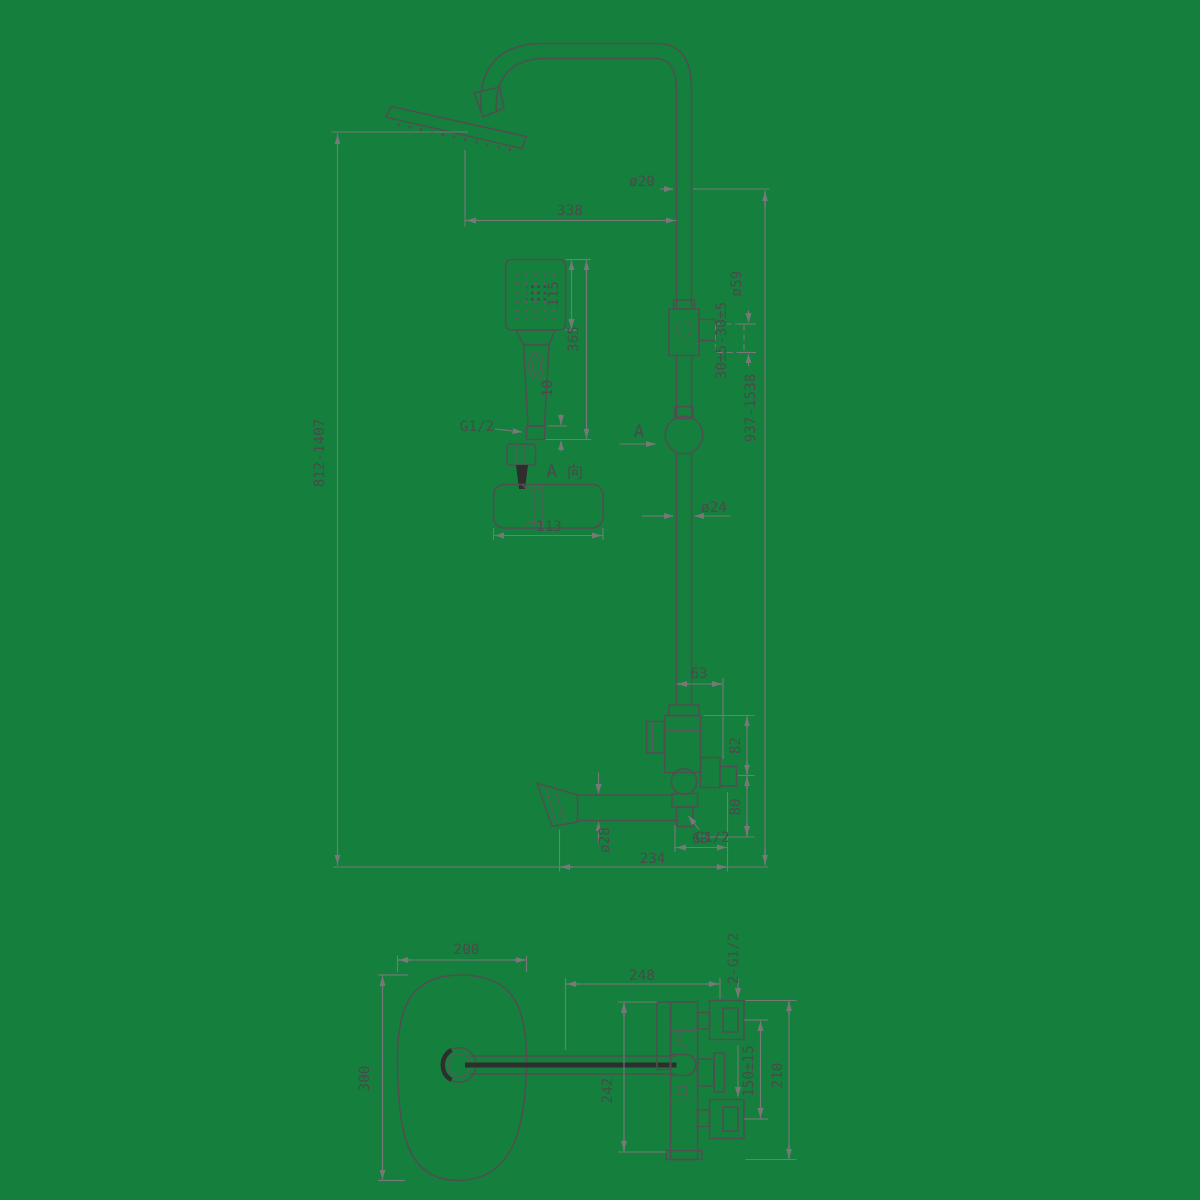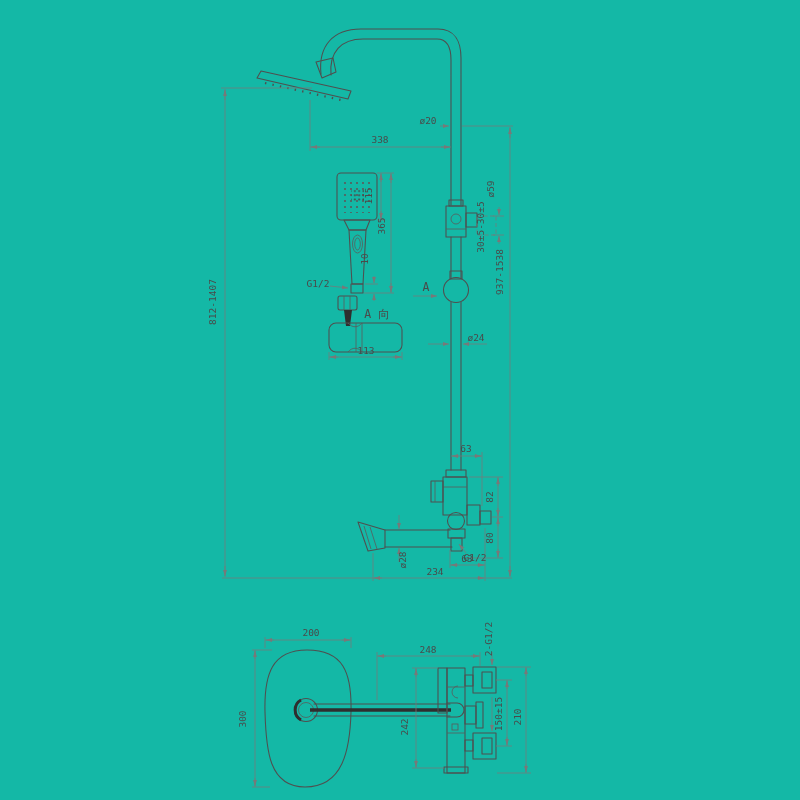--- a/index.html
+++ b/index.html
@@ -1,16 +1,16 @@
 <!DOCTYPE html>
 <html><head>
 <meta charset="utf-8">
 <style>
   html,body{margin:0;padding:0;background:#ffffff;}
-  .page{position:relative;width:800px;height:800px;background:#14b8a6;overflow:hidden;
+  .page{position:relative;width:800px;height:800px;background:#15803d;overflow:hidden;
         font-family:"DejaVu Sans Mono","Liberation Mono",monospace;}
   svg{display:block}
   .geo{fill:none;stroke:#4f4f4f;stroke-width:1.05;stroke-linecap:round;stroke-linejoin:round;}
   .geo2{fill:none;stroke:#5a5a5a;stroke-width:.8;}
   .dim{fill:none;stroke:#787878;stroke-width:.75;}
   .dash{stroke-dasharray:4 2.5;}
   .dark{fill:#2e2e2e;stroke:none;}
   text{font-family:"DejaVu Sans Mono","Liberation Mono",monospace;font-size:9.5px;fill:#4a4a4a;}
   text.big{font-size:11.5px;}
 </style>

